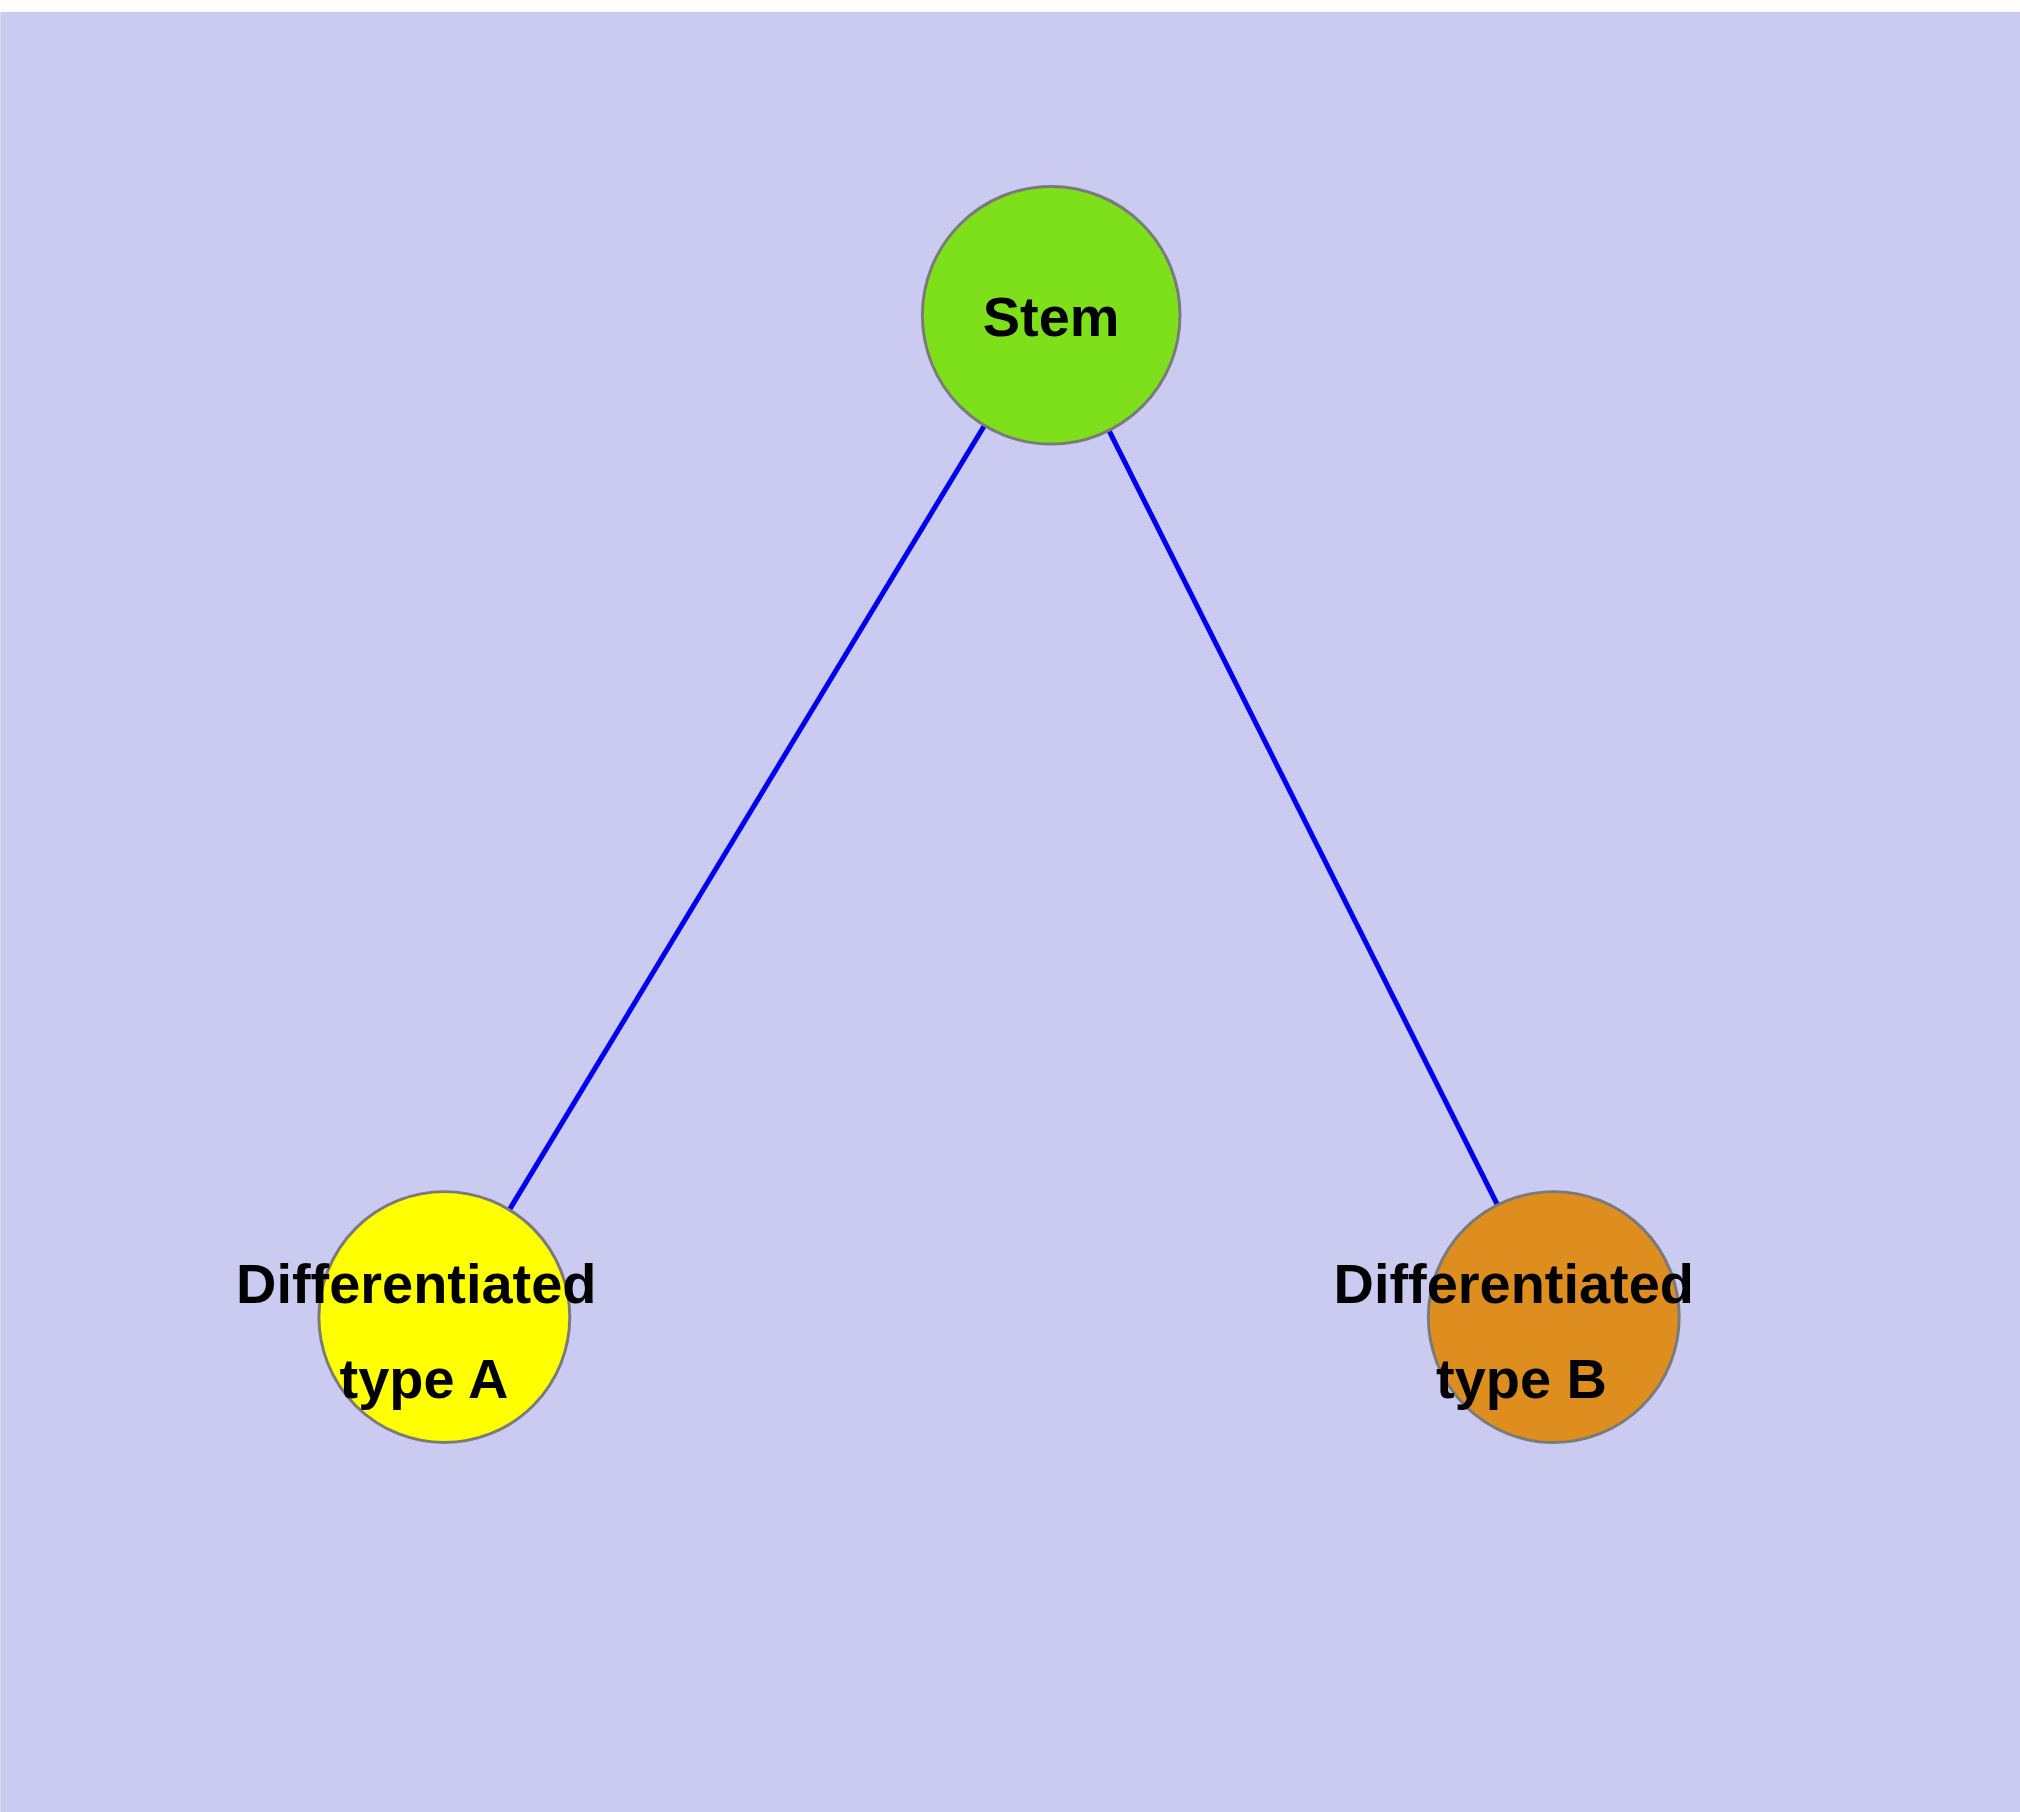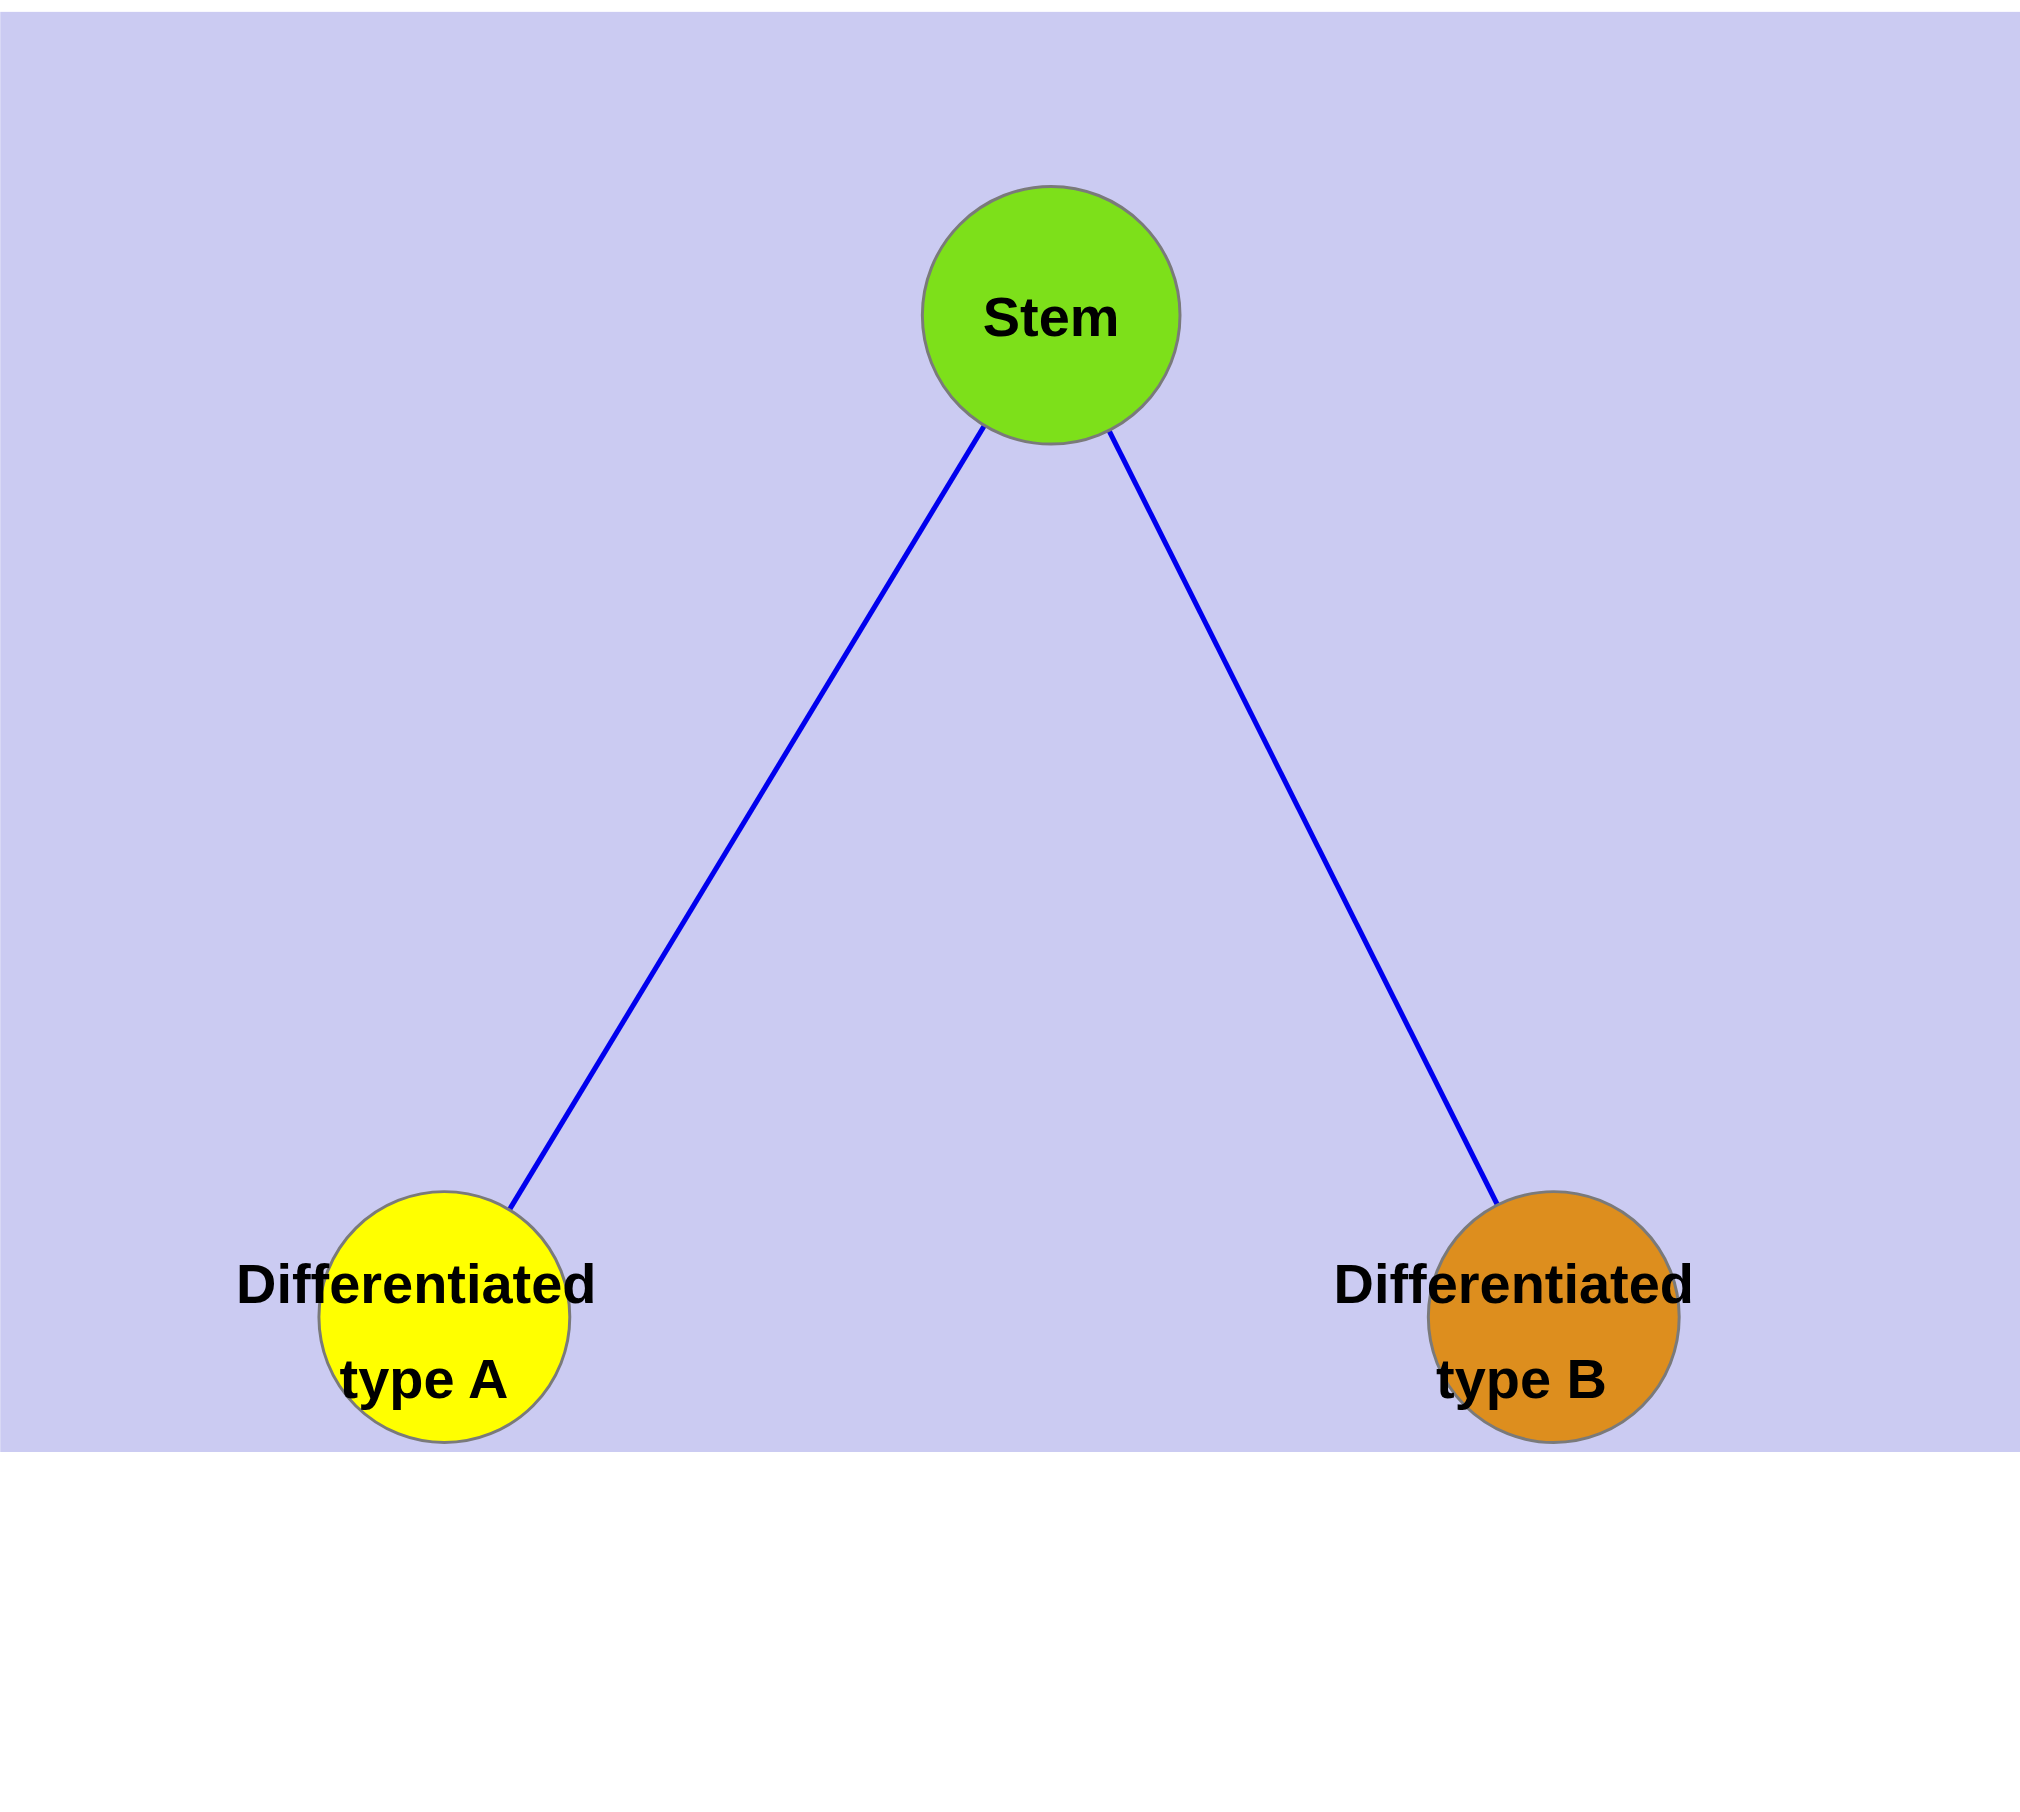--- a/index.html
+++ b/index.html
@@ -3,21 +3,21 @@
 <meta charset="utf-8">
 <style>
   html, body {
     margin: 0;
     padding: 0;
     background: #ffffff;
   }
   .stage {
     position: relative;
     width: 2021px;
-    height: 1452px;
+    height: 1812px;
     background: #ffffff;
     overflow: hidden;
     font-family: "Liberation Sans", sans-serif;
   }
   svg {
     display: block;
   }
   .node-circle {
     stroke: #7a7a7a;
     stroke-width: 3.5;

